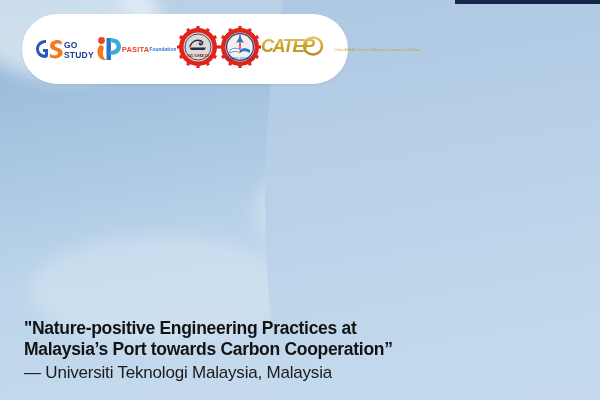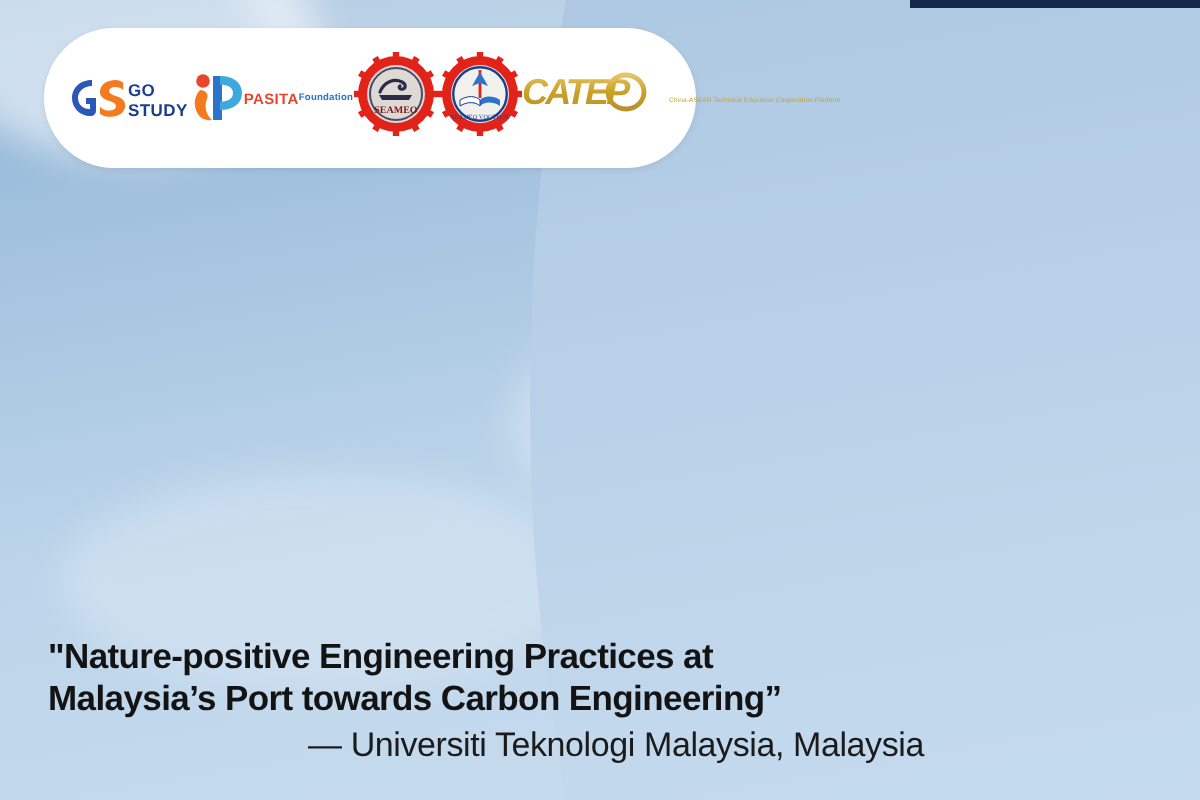--- a/index.html
+++ b/index.html
@@ -91,21 +91,21 @@
   .bottom{position:absolute;left:24px;top:318px;width:460px;}
   .quote{
     font-family:"Liberation Sans",sans-serif;
     font-weight:bold;font-size:17.5px;line-height:1.15;
     color:#131313;letter-spacing:-.3px;white-space:nowrap;
   }
   .quote.l2{margin-top:1px;}
   .attrib{
     font-family:"Liberation Sans",sans-serif;
     font-size:17px;color:#1b1b1b;margin-top:4px;
-    letter-spacing:-.2px;text-align:right;white-space:nowrap;
+    letter-spacing:-.2px;text-align:left;white-space:nowrap;
     padding-right:22px;
   }
 </style>
 </head>
 <body>
 
 <div id="stage">
 
   <div class="sky"></div>
   <div class="cloud c1"></div>
@@ -220,17 +220,17 @@
         </svg>
       </div>
       <div class="cat-sub">China-ASEAN Technical Education Cooperation Platform</div>
     </div>
 
   </div>
 
 
   <div class="bottom">
     <div class="quote">"Nature-positive Engineering Practices at</div>
-    <div class="quote l2">Malaysia’s Port towards Carbon Engineering”</div>
+    <div class="quote l2">Malaysia’s Port towards Carbon Cooperation”</div>
     <div class="attrib">—  Universiti Teknologi Malaysia, Malaysia</div>
   </div>
 
 </div>
 
 </body></html>

